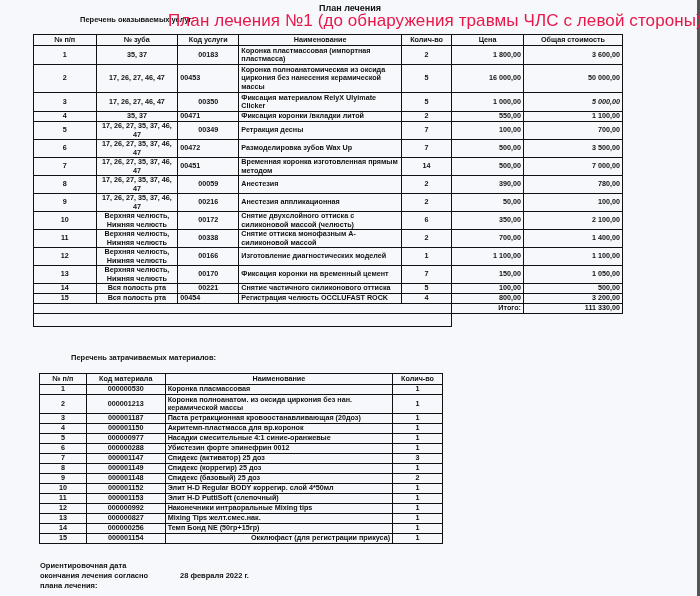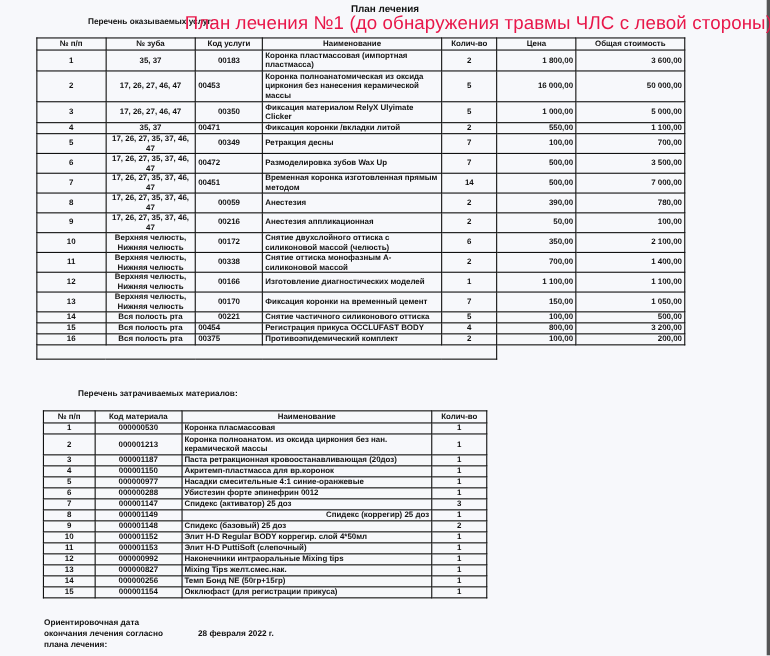--- a/index.html
+++ b/index.html
@@ -73,21 +73,21 @@
         <td class="r" style="height: 27px;">16 000,00</td>
         <td class="r" style="height: 27px;">50 000,00</td>
       </tr>
       <tr>
         <td class="c" style="height: 18px;">3</td>
         <td class="c" style="height: 18px;">17, 26, 27, 46, 47</td>
         <td class="c" style="height: 18px;">00350</td>
         <td class="l" style="height: 18px;">Фиксация материалом RelyX Ulyimate Clicker</td>
         <td class="c" style="height: 18px;">5</td>
         <td class="r" style="height: 18px;">1 000,00</td>
-        <td class="r" style="height: 18px;">5 000,00</td>
+        <td class="r" style="height: 18px; font-style: italic;">5 000,00</td>
       </tr>
       <tr>
         <td class="c" style="height: 9px;">4</td>
         <td class="c" style="height: 9px;">35, 37</td>
         <td class="l" style="height: 9px;">00471</td>
         <td class="l" style="height: 9px;">Фиксация коронки /вкладки литой</td>
         <td class="c" style="height: 9px;">2</td>
         <td class="r" style="height: 9px;">550,00</td>
         <td class="r" style="height: 9px;">1 100,00</td>
       </tr>
@@ -178,36 +178,32 @@
         <td class="c" style="height: 9px;">00221</td>
         <td class="l" style="height: 9px;">Снятие частичного силиконового оттиска</td>
         <td class="c" style="height: 9px;">5</td>
         <td class="r" style="height: 9px;">100,00</td>
         <td class="r" style="height: 9px;">500,00</td>
       </tr>
       <tr>
         <td class="c" style="height: 9px;">15</td>
         <td class="c" style="height: 9px;">Вся полость рта</td>
         <td class="l" style="height: 9px;">00454</td>
-        <td class="l" style="height: 9px;">Регистрация прикуса OCCLUFAST BODY</td>
+        <td class="l" style="height: 9px;">Регистрация челюсть OCCLUFAST ROCK</td>
         <td class="c" style="height: 9px;">4</td>
         <td class="r" style="height: 9px;">800,00</td>
         <td class="r" style="height: 9px;">3 200,00</td>
       </tr>
-      <tr>
-        <td class="c" style="height: 9px;">16</td>
-        <td class="c" style="height: 9px;">Вся полость рта</td>
-        <td class="l" style="height: 9px;">00375</td>
-        <td class="l" style="height: 9px;">Противоэпидемический комплект</td>
-        <td class="c" style="height: 9px;">2</td>
-        <td class="r" style="height: 9px;">100,00</td>
-        <td class="r" style="height: 9px;">200,00</td>
-      </tr>
     </tbody>
   <tfoot>
+    <tr>
+      <td colspan="5" style="height:9px;"></td>
+      <td class="r">Итого:</td>
+      <td class="r">111 330,00</td>
+    </tr>
     <tr class="empty-row">
       <td colspan="5"></td>
       <td colspan="2" style="border:none;"></td>
     </tr>
   </tfoot>
 </table>
 
 <div class="section-label" style="left:40px;top:353px;padding-left:31px;">Перечень затрачиваемых материалов:</div>
 
 <table id="t2">
@@ -264,21 +260,21 @@
       </tr>
       <tr>
         <td class="c" style="height: 9px;">7</td>
         <td class="c" style="height: 9px;">000001147</td>
         <td class="l" style="height: 9px;">Спидекс (активатор) 25 доз</td>
         <td class="c" style="height: 9px;">3</td>
       </tr>
       <tr>
         <td class="c" style="height: 9px;">8</td>
         <td class="c" style="height: 9px;">000001149</td>
-        <td class="l" style="height: 9px; text-align: right;">Спидекс (коррегир) 25 доз</td>
+        <td class="l" style="height: 9px;">Спидекс (коррегир) 25 доз</td>
         <td class="c" style="height: 9px;">1</td>
       </tr>
       <tr>
         <td class="c" style="height: 9px;">9</td>
         <td class="c" style="height: 9px;">000001148</td>
         <td class="l" style="height: 9px;">Спидекс (базовый) 25 доз</td>
         <td class="c" style="height: 9px;">2</td>
       </tr>
       <tr>
         <td class="c" style="height: 9px;">10</td>
@@ -306,20 +302,20 @@
       </tr>
       <tr>
         <td class="c" style="height: 9px;">14</td>
         <td class="c" style="height: 9px;">000000256</td>
         <td class="l" style="height: 9px;">Темп Бонд NE (50гр+15гр)</td>
         <td class="c" style="height: 9px;">1</td>
       </tr>
       <tr>
         <td class="c" style="height: 9px;">15</td>
         <td class="c" style="height: 9px;">000001154</td>
-        <td class="l" style="height: 9px;">Окклюфаст (для регистрации прикуса)</td>
+        <td class="l" style="height: 9px; text-align: right;">Окклюфаст (для регистрации прикуса)</td>
         <td class="c" style="height: 9px;">1</td>
       </tr>
     </tbody>
 </table>
 
 <div class="footer" style="left:40px;top:561px;width:120px;">Ориентировочная дата окончания лечения согласно плана лечения:</div>
 <div class="footer" style="left:180px;top:571px;">28 февраля 2022 г.</div>
 
 </body></html>

